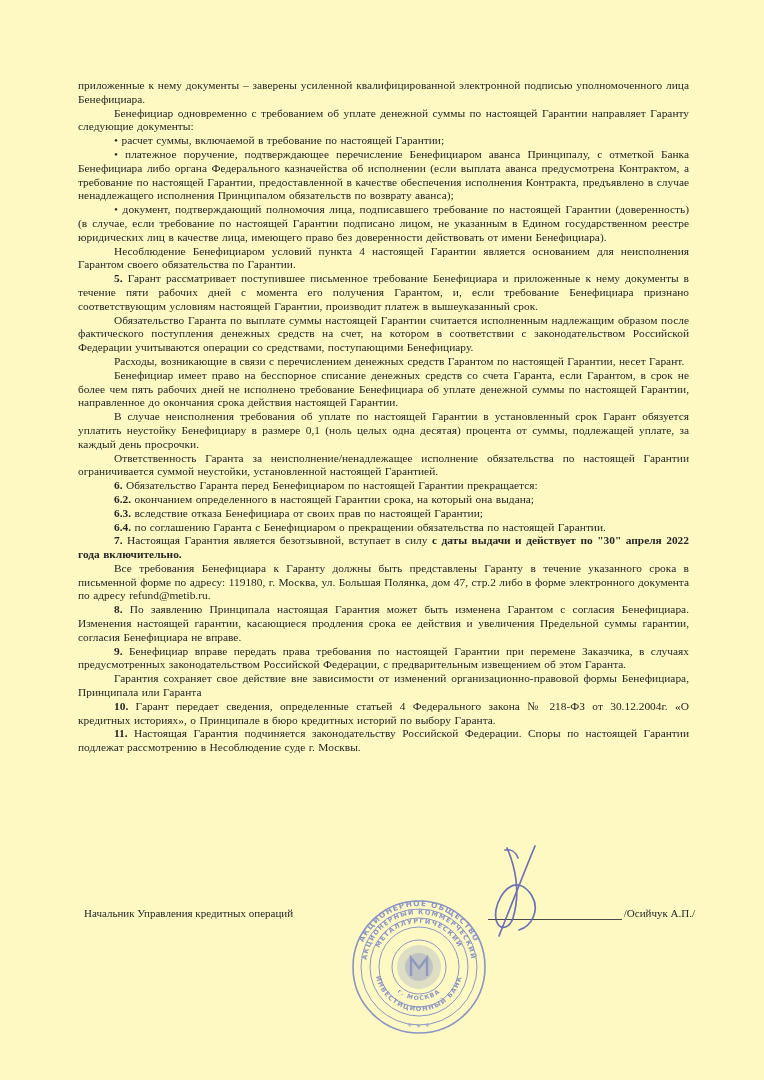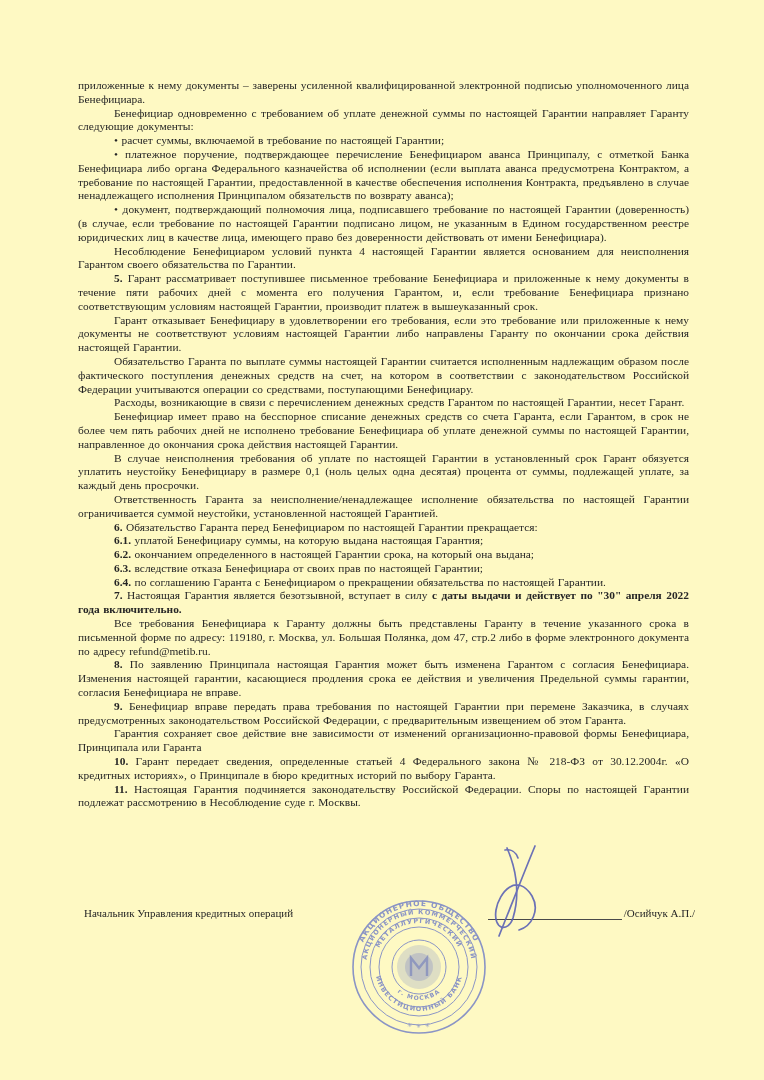--- a/index.html
+++ b/index.html
@@ -46,28 +46,26 @@
 <div class="page">
 
   <div class="content">
       <p class="para noindent"><span>приложенные к нему документы – заверены усиленной квалифицированной электронной подписью уполномоченного лица Бенефициара.</span></p>
       <p class="para"><span>Бенефициар одновременно с требованием об уплате денежной суммы по настоящей Гарантии направляет Гаранту следующие документы:</span></p>
       <p class="para gap"><span>• расчет суммы, включаемой в требование по настоящей Гарантии;</span></p>
       <p class="para gap"><span>• платежное поручение, подтверждающее перечисление Бенефициаром аванса Принципалу, с отметкой Банка Бенефициара либо органа Федерального казначейства об исполнении (если выплата аванса предусмотрена Контрактом, а требование по настоящей Гарантии, предоставленной в качестве обеспечения исполнения Контракта, предъявлено в случае ненадлежащего исполнения Принципалом обязательств по возврату аванса);</span></p>
       <p class="para gap"><span>• документ, подтверждающий полномочия лица, подписавшего требование по настоящей Гарантии (доверенность) (в случае, если требование по настоящей Гарантии подписано лицом, не указанным в Едином государственном реестре юридических лиц в качестве лица, имеющего право без доверенности действовать от имени Бенефициара).</span></p>
       <p class="para"><span>Несоблюдение Бенефициаром условий пункта 4 настоящей Гарантии является основанием для неисполнения Гарантом своего обязательства по Гарантии.</span></p>
       <p class="para"><b>5.</b><span> Гарант рассматривает поступившее письменное требование Бенефициара и приложенные к нему документы в течение пяти рабочих дней с момента его получения Гарантом, и, если требование Бенефициара признано соответствующим условиям настоящей Гарантии, производит платеж в вышеуказанный срок.</span></p>
-      <p class="para"><span>Гарант отказывает Бенефициару в удовлетворении его требования, если это требование или приложенные к нему документы не соответствуют условиям настоящей Гарантии либо направлены Гаранту по окончании срока действия настоящей Гарантии.</span></p>
       <p class="para"><span>Обязательство Гаранта по выплате суммы настоящей Гарантии считается исполненным надлежащим образом после фактического поступления денежных средств на счет, на котором в соответствии с законодательством Российской Федерации учитываются операции со средствами, поступающими Бенефициару.</span></p>
       <p class="para"><span>Расходы, возникающие в связи с перечислением денежных средств Гарантом по настоящей Гарантии, несет Гарант.</span></p>
       <p class="para"><span>Бенефициар имеет право на бесспорное списание денежных средств со счета Гаранта, если Гарантом, в срок не более чем пять рабочих дней не исполнено требование Бенефициара об уплате денежной суммы по настоящей Гарантии, направленное до окончания срока действия настоящей Гарантии.</span></p>
       <p class="para"><span>В случае неисполнения требования об уплате по настоящей Гарантии в установленный срок Гарант обязуется уплатить неустойку Бенефициару в размере 0,1 (ноль целых одна десятая) процента от суммы, подлежащей уплате, за каждый день просрочки.</span></p>
       <p class="para"><span>Ответственность Гаранта за неисполнение/ненадлежащее исполнение обязательства по настоящей Гарантии ограничивается суммой неустойки, установленной настоящей Гарантией.</span></p>
       <p class="para gap"><b>6.</b><span> Обязательство Гаранта перед Бенефициаром по настоящей Гарантии прекращается:</span></p>
-      <p class="para gap"><b>6.1.</b><span> уплатой Бенефициару суммы, на которую выдана настоящая Гарантия;</span></p>
       <p class="para gap"><b>6.2.</b><span> окончанием определенного в настоящей Гарантии срока, на который она выдана;</span></p>
       <p class="para gap"><b>6.3.</b><span> вследствие отказа Бенефициара от своих прав по настоящей Гарантии;</span></p>
       <p class="para gap"><b>6.4.</b><span> по соглашению Гаранта с Бенефициаром о прекращении обязательства по настоящей Гарантии.</span></p>
       <p class="para"><b>7.</b><span> Настоящая Гарантия является безотзывной, вступает в силу </span><b>с даты выдачи и действует по "30" апреля 2022 года включительно.</b></p>
       <p class="para"><span>Все требования Бенефициара к Гаранту должны быть представлены Гаранту в течение указанного срока в письменной форме по адресу: 119180, г. Москва, ул. Большая Полянка, дом 47, стр.2 либо в форме электронного документа по адресу refund@metib.ru.</span></p>
       <p class="para"><b>8.</b><span> По заявлению Принципала настоящая Гарантия может быть изменена Гарантом с согласия Бенефициара. Изменения настоящей гарантии, касающиеся продления срока ее действия и увеличения Предельной суммы гарантии, согласия Бенефициара не вправе.</span></p>
       <p class="para"><b>9.</b><span> Бенефициар вправе передать права требования по настоящей Гарантии при перемене Заказчика, в случаях предусмотренных законодательством Российской Федерации, с предварительным извещением об этом Гаранта.</span></p>
       <p class="para"><span>Гарантия сохраняет свое действие вне зависимости от изменений организационно-правовой формы Бенефициара, Принципала или Гаранта</span></p>
       <p class="para"><b>10.</b><span> Гарант передает сведения, определенные статьей 4 Федерального закона № 218-ФЗ от 30.12.2004г. «О кредитных историях», о Принципале в бюро кредитных историй по выбору Гаранта.</span></p>
       <p class="para"><b>11.</b><span> Настоящая Гарантия подчиняется законодательству Российской Федерации. Споры по настоящей Гарантии подлежат рассмотрению в Несоблюдение суде г. Москвы.</span></p>

